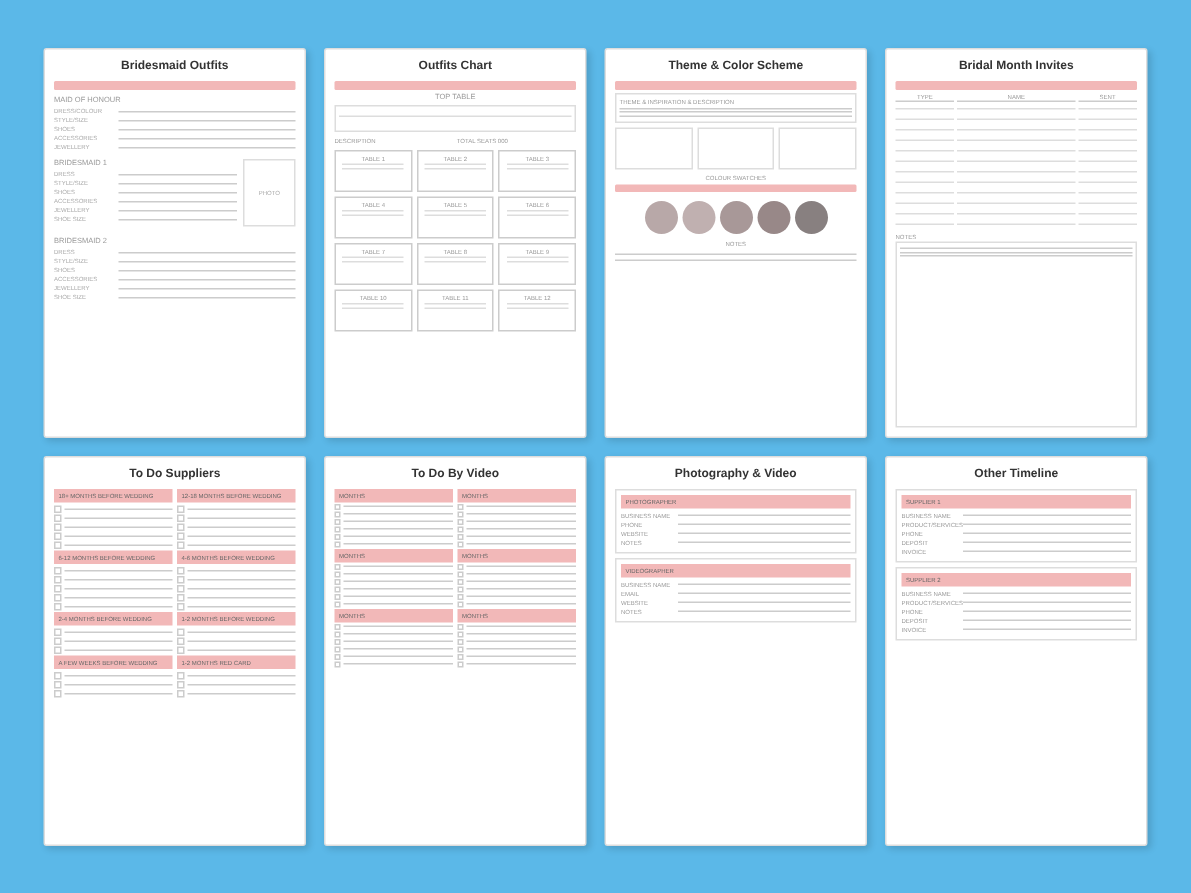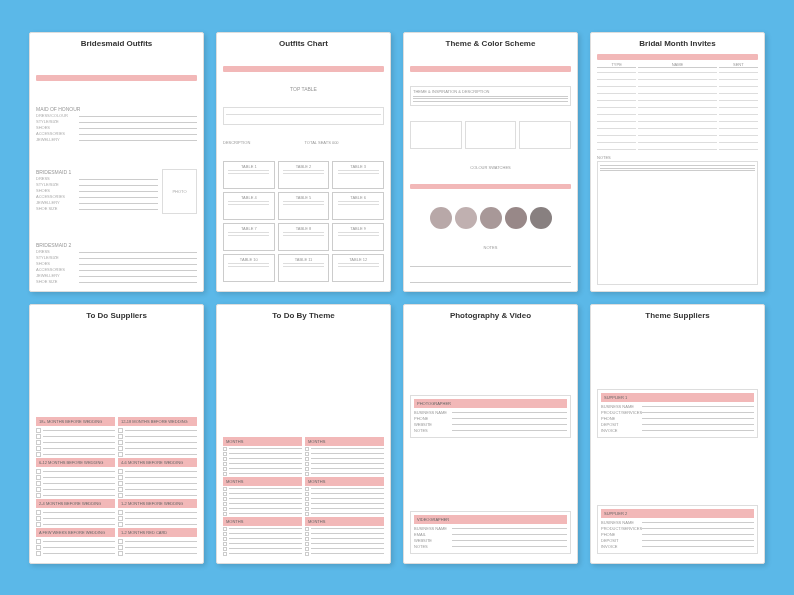--- a/index.html
+++ b/index.html
@@ -22,21 +22,20 @@
     }
     .page-card {
       background: #fff;
       border: 1px solid #ddd;
       border-radius: 2px;
       display: flex;
       flex-direction: column;
       padding: 6px;
       box-shadow: 2px 2px 5px rgba(0,0,0,0.15);
       overflow: hidden;
-      justify-content: space-between;
     }
     .page-title {
       text-align: center;
       font-size: 8px;
       font-weight: bold;
       color: #333;
       margin-bottom: 4px;
       padding-bottom: 2px;
     }
     .pink-bar {
@@ -691,21 +690,21 @@
           </div>
         <div class="check-row">
             <div class="checkbox"></div>
             <div class="check-line"></div>
           </div>
       </div>
     </div>
   </div>
 
   <div class="page-card todo-month">
-    <div class="page-title">To Do By Theme</div>
+    <div class="page-title">To Do By Video</div>
     <div class="month-col">
       <div>
         <div class="month-header">MONTHS</div>
         <div class="check-row">
             <div class="checkbox"></div>
             <div class="check-line"></div>
           </div>
         <div class="check-row">
             <div class="checkbox"></div>
             <div class="check-line"></div>
@@ -895,21 +894,21 @@
         <span class="info-line"></span>
       </div>
       <div class="info-row">
         <span class="info-label">NOTES</span>
         <span class="info-line"></span>
       </div>
     </div>
   </div>
 
   <div class="page-card suppliers">
-    <div class="page-title">Theme Suppliers</div>
+    <div class="page-title">Other Timeline</div>
 
     <div class="supplier-group">
       <div class="supplier-header">SUPPLIER 1</div>
       <div class="info-row">
           <span class="info-label">BUSINESS NAME</span>
           <span class="info-line"></span>
         </div>
       <div class="info-row">
           <span class="info-label">PRODUCT/SERVICES</span>
           <span class="info-line"></span>

